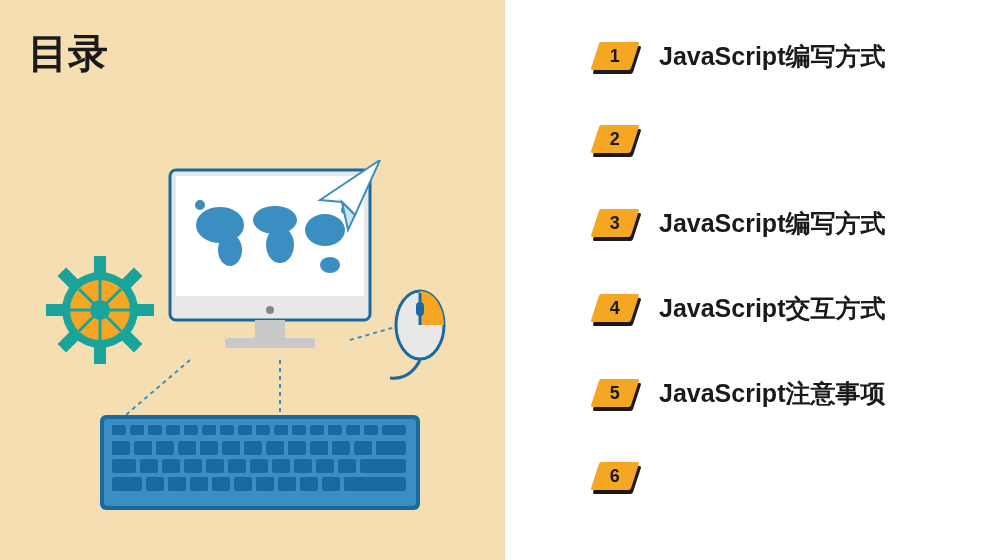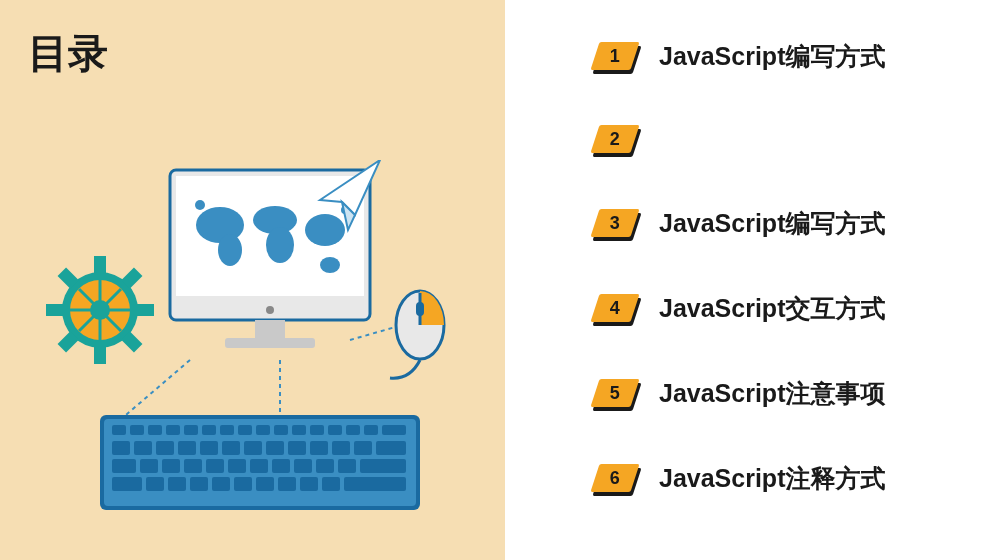--- a/index.html
+++ b/index.html
@@ -288,17 +288,16 @@
       <span class="toc-text">JavaScript注意事项</span>
     </div>
 
     <div class="toc-item">
       <div class="badge">
         <div class="back"></div>
         <div class="front">
             <span class="num">6</span>
           </div>
       </div>
-      <span class="toc-text">JavaScript注释方式</span>
     </div>
 
   </div>
 </div>
 
 </body></html>

